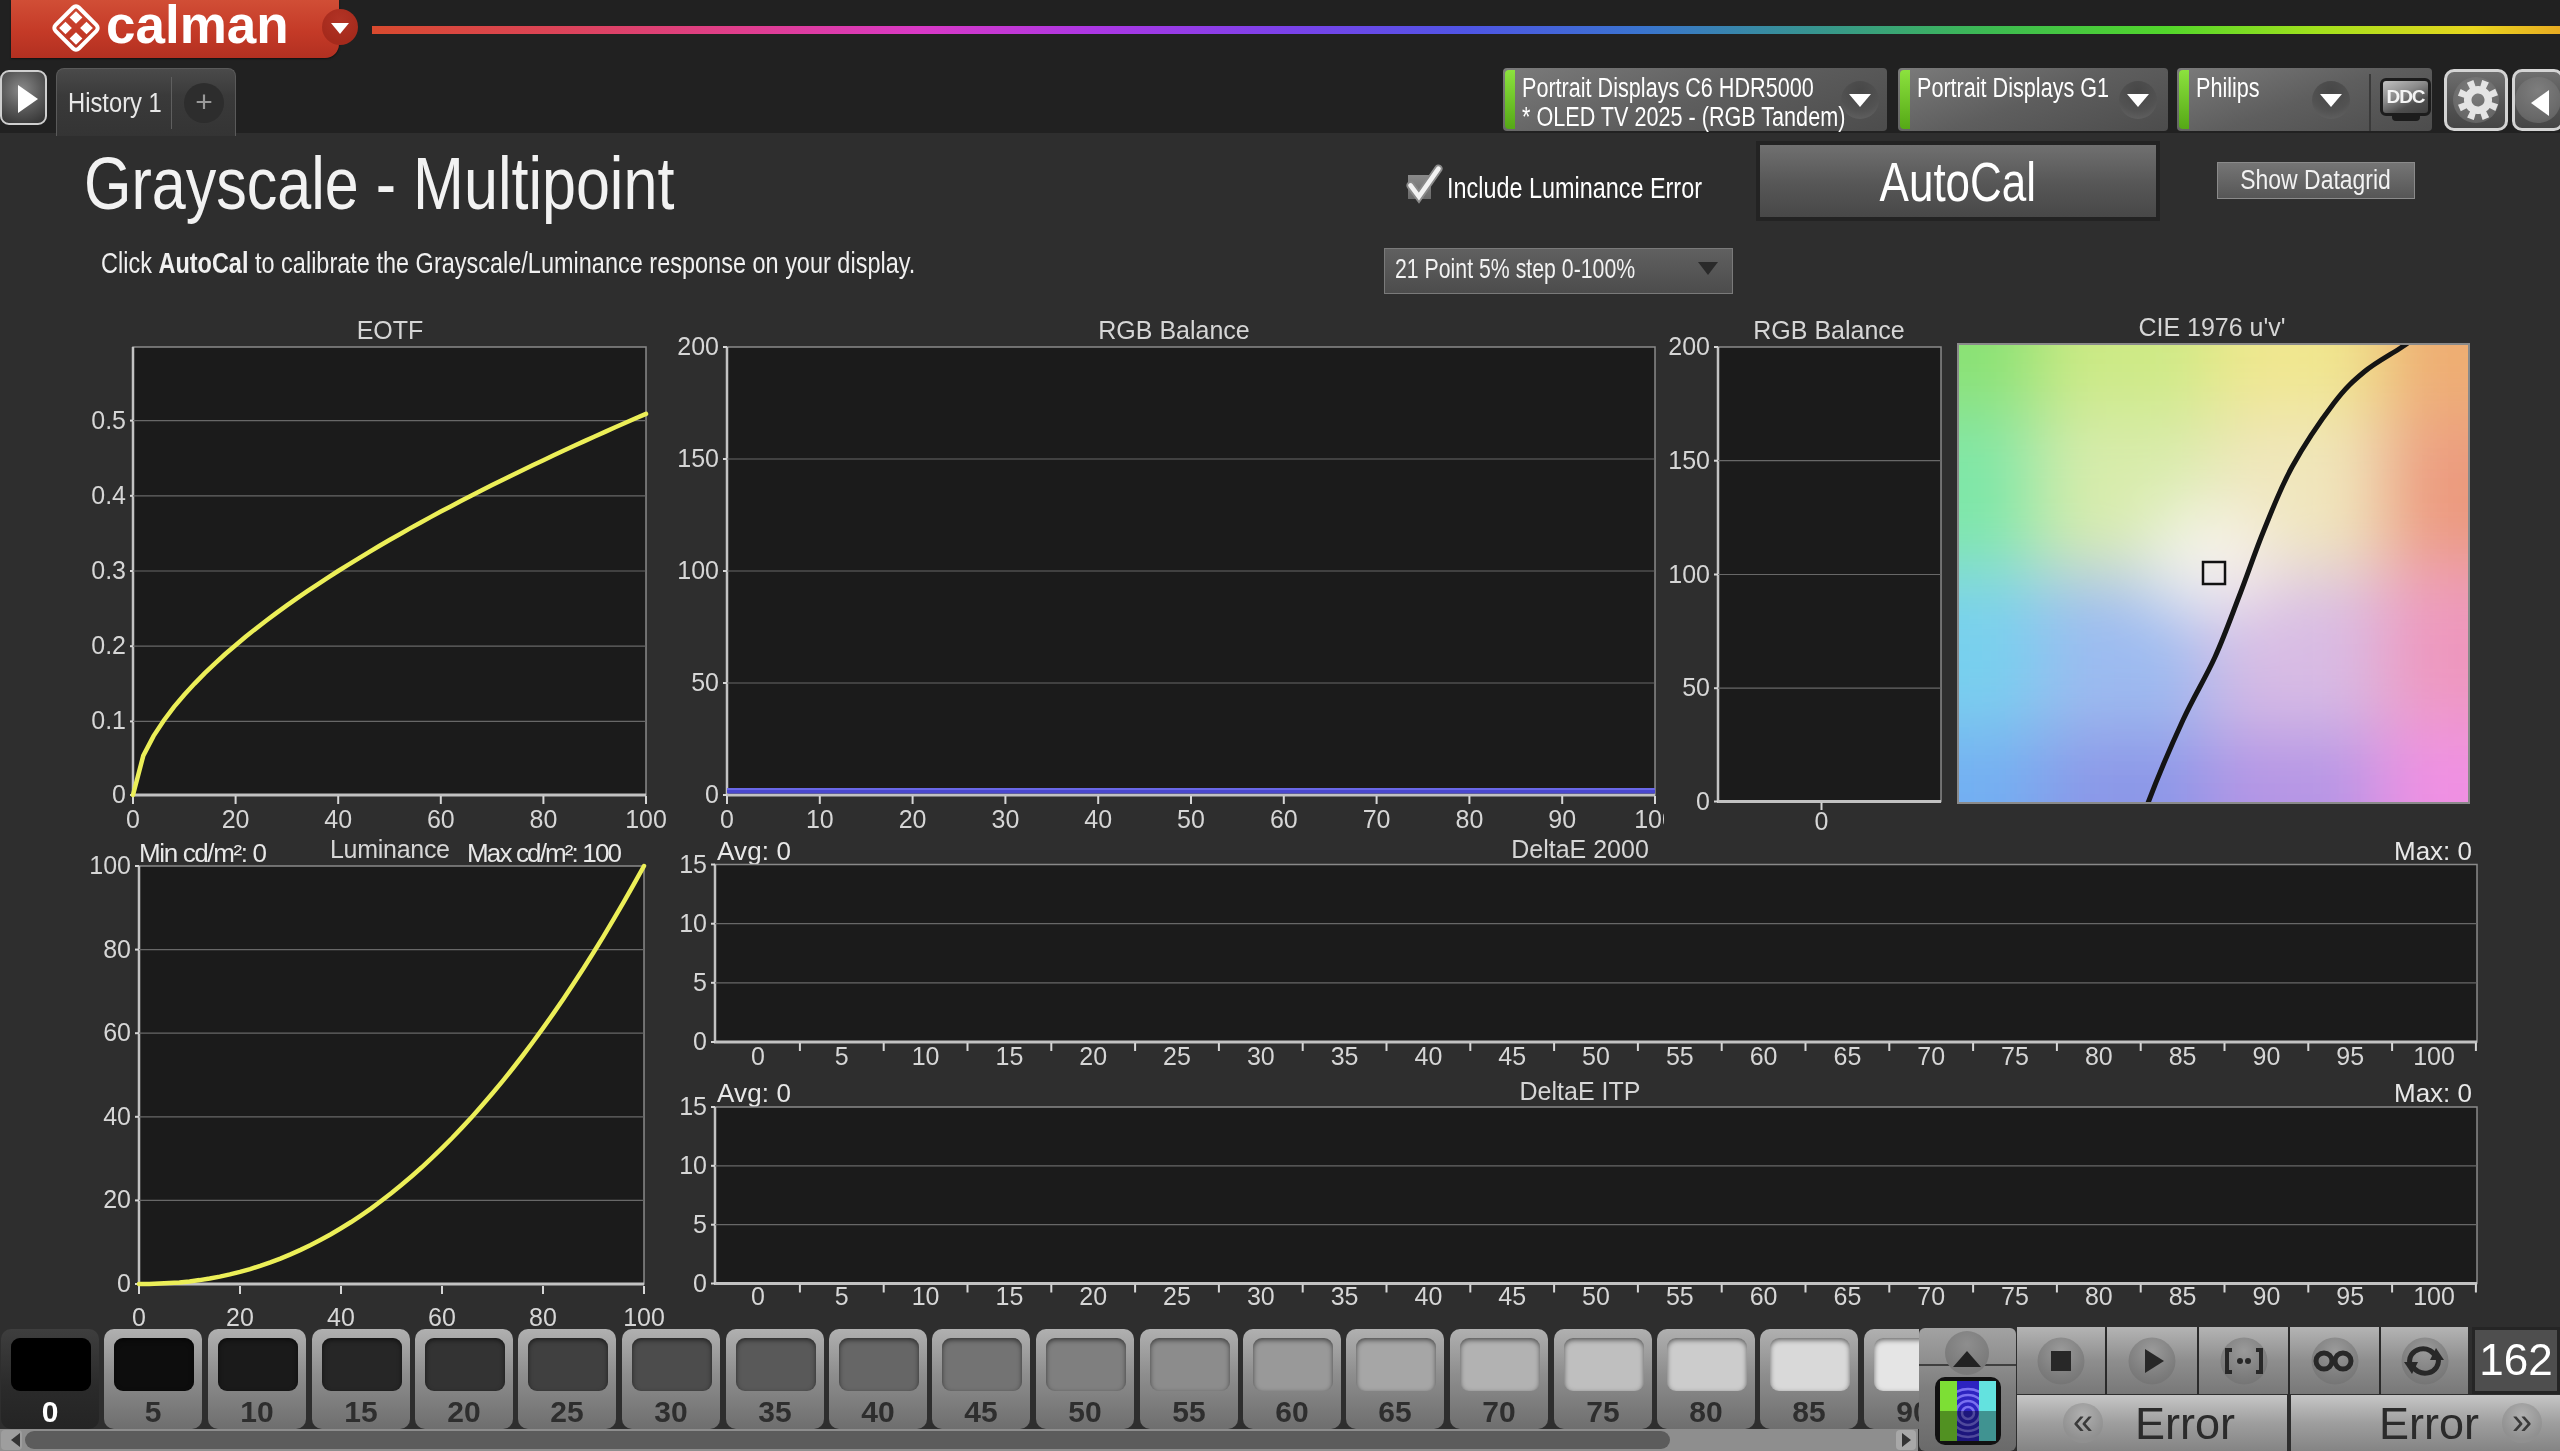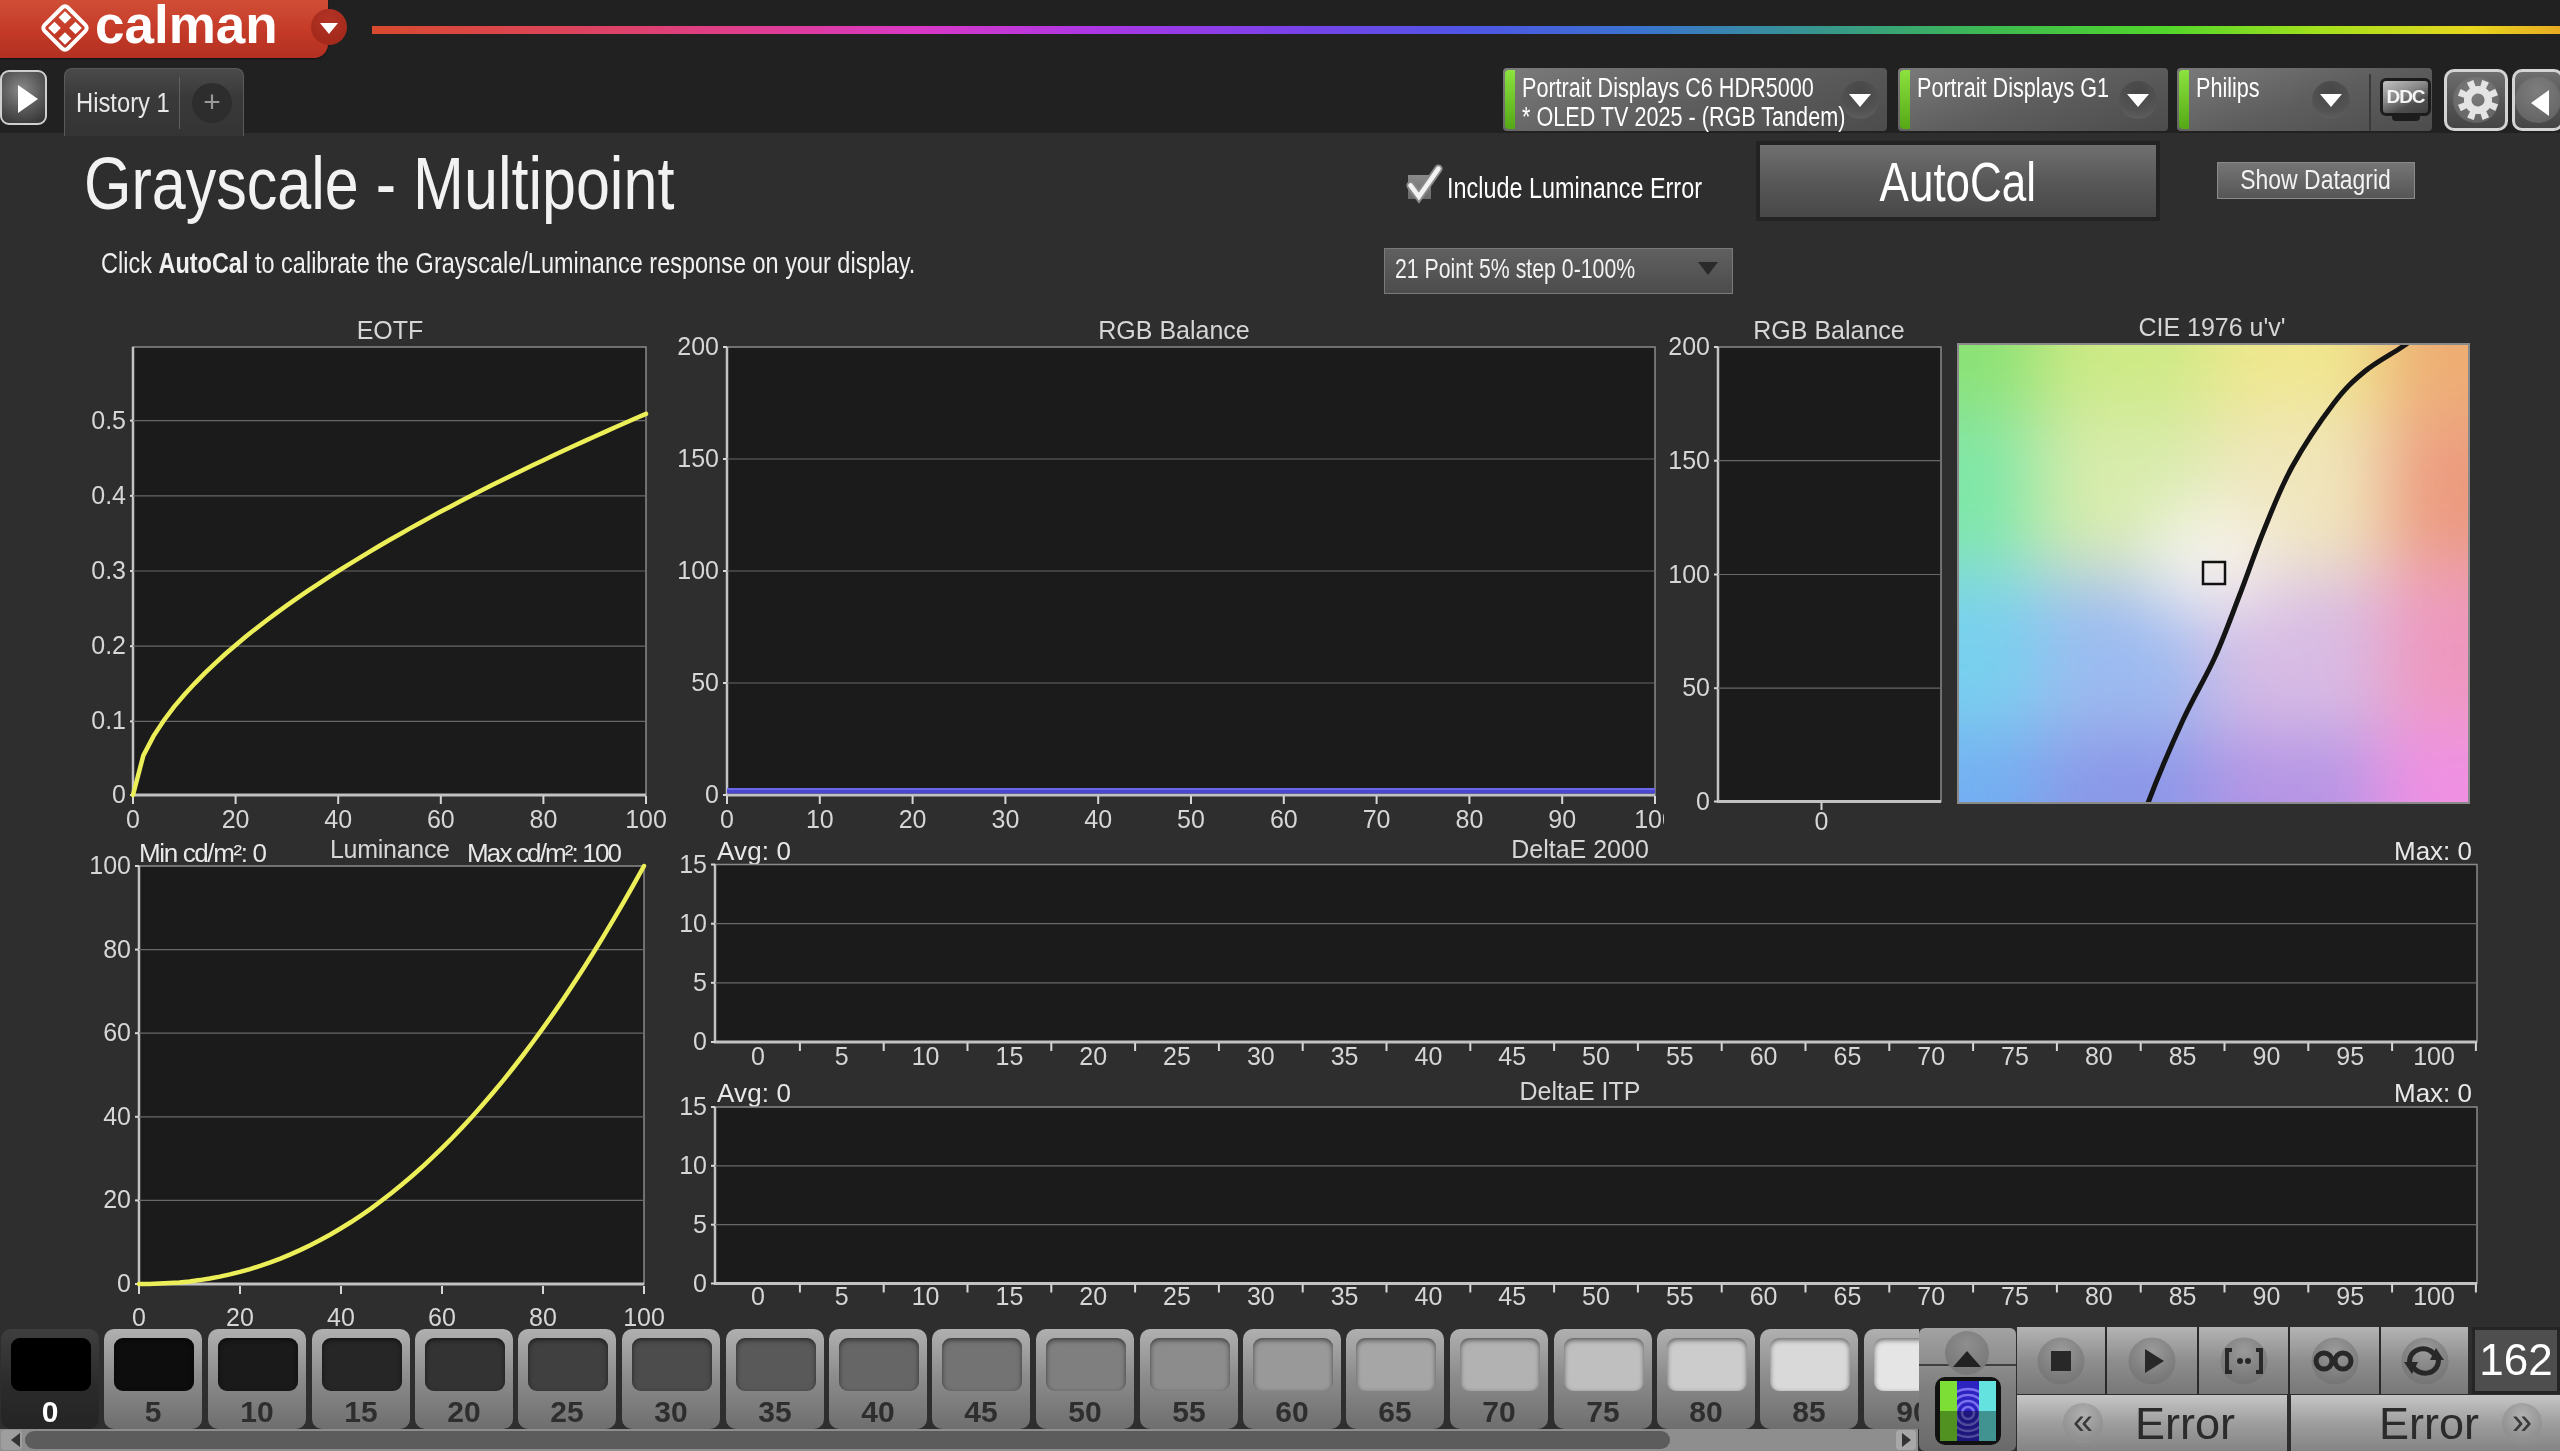--- a/index.html
+++ b/index.html
@@ -2,31 +2,31 @@
 <html><head><meta charset="utf-8">
 <style>
 * { margin:0; padding:0; box-sizing:border-box; }
 html,body { width:2560px; height:1451px; overflow:hidden; background:#2e2e2e;
   font-family:"Liberation Sans", sans-serif; }
 .abs { position:absolute; }
 .sx { display:inline-block; transform-origin:0 0; white-space:nowrap; }
 #topbar { position:absolute; left:0; top:0; width:2560px; height:133px; background:#212121; }
 #stripe { position:absolute; left:372px; top:26px; width:2188px; height:8px;
   background:linear-gradient(90deg,#d84a2e 0%,#dc4455 8%,#e03e8e 17%,#d939c6 25%,#ac37e4 33%,#7a42ea 42%,#4f55e5 50%,#3a74cf 58%,#37958f 66%,#3dbb51 74%,#52d62b 82%,#a3e11c 89%,#e8d61e 96%,#e8ab22 100%); }
-#redbox { position:absolute; left:0; top:0; width:328px; height:58px; border-radius:0 0 14px 0;
+#redbox { position:absolute; left:11px; top:0; width:328px; height:58px; border-radius:0 0 14px 0;
   background:linear-gradient(180deg,#d14e36 0%,#c43a27 55%,#b23021 100%); box-shadow:0 1px 2px rgba(0,0,0,.5); }
 #redbox .drop { position:absolute; left:311px; top:9px; width:36px; height:36px; border-radius:50%;
   background:radial-gradient(circle at 50% 30%,#b23325 0%,#a52a1c 70%); }
 #redbox .drop:after { content:""; position:absolute; left:9px; top:14px; border:9px solid transparent; border-top:11px solid #fff; }
 .calmantxt { position:absolute; left:95px; top:-6px; font-size:53px; font-weight:bold; color:#fff; transform:scaleX(1.0); transform-origin:0 0; }
 #playbtn { position:absolute; left:0px; top:70px; width:47px; height:55px; border:2px solid #cfcfcf; border-radius:9px;
   background:radial-gradient(circle at 45% 35%, #8a8a8a 0%, #5d5d5d 45%, #2e2e2e 100%); }
 #playbtn:after { content:""; position:absolute; left:16px; top:13px; border:14px solid transparent; border-left:20px solid #fff; }
 #histtab { position:absolute; left:56px; top:68px; width:180px; height:68px; border-radius:8px 8px 0 0;
-  background:linear-gradient(180deg,#4a4a4a 0%,#3a3a3a 40%,#343434 100%); border:1px solid #5a5a5a; border-bottom:none;margin-left:8px; }
+  background:linear-gradient(180deg,#4a4a4a 0%,#3a3a3a 40%,#343434 100%); border:1px solid #5a5a5a; border-bottom:none; }
 #histtab .t { position:absolute; left:11px; top:19px; font-size:27px; color:#e8e8e8; transform:scaleX(0.88); transform-origin:0 0; white-space:nowrap; }
 #histtab .div { position:absolute; left:114px; top:8px; width:1px; height:52px; background:#5f5f5f; }
 #histtab .plus { position:absolute; left:127px; top:14px; width:40px; height:40px; border-radius:50%; background:#2d2d2d;
   color:#999; font-size:30px; text-align:center; line-height:38px; }
 .ddl { position:absolute; top:68px; height:63px; border-radius:4px;
   background:linear-gradient(160deg,#7b7b7b 0%,#5e5e5e 50%,#4c4c4c 100%); }
 .ddl .green { position:absolute; left:2px; top:2px; width:10px; height:59px; border-radius:4px 0 0 4px;
   background:linear-gradient(180deg,#8ce23e,#55a816); }
 .ddl .l1 { position:absolute; left:19px; top:5px; font-size:27px; color:#fff; white-space:nowrap; transform:scaleX(0.80); transform-origin:0 0; }
 .ddl .l2 { position:absolute; left:19px; top:34px; font-size:27px; color:#fff; white-space:nowrap; transform:scaleX(0.80); transform-origin:0 0; }

